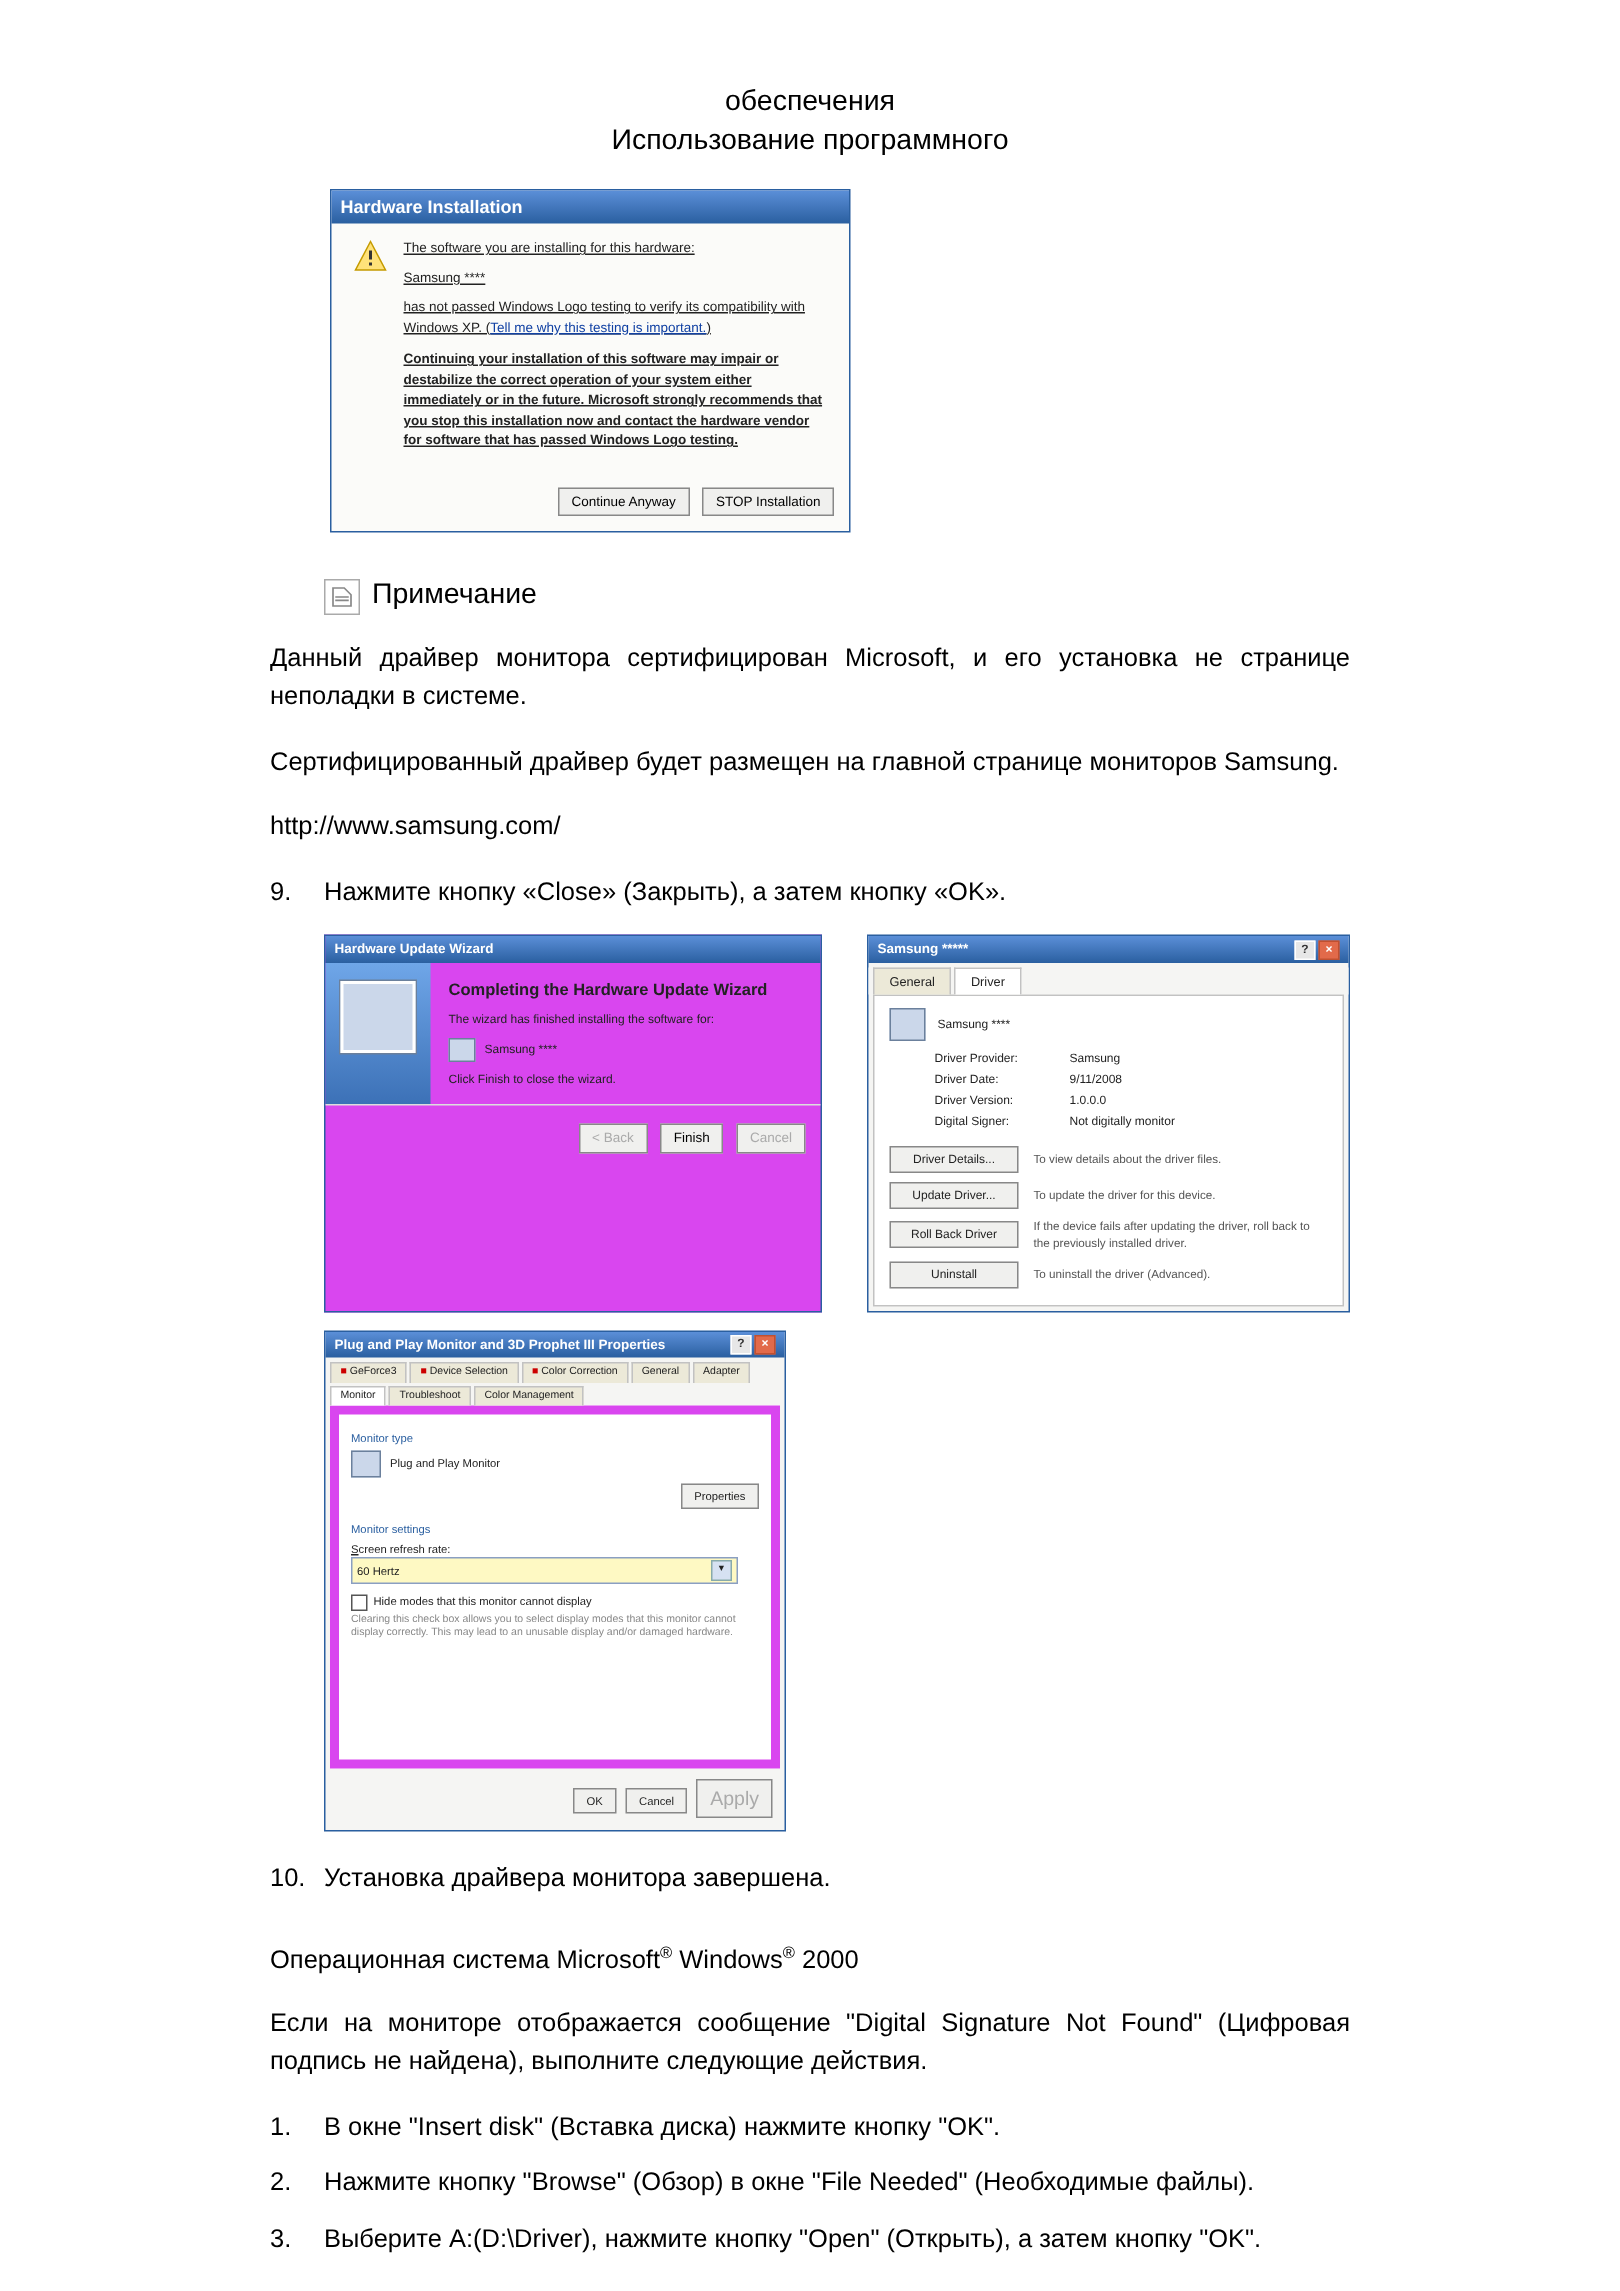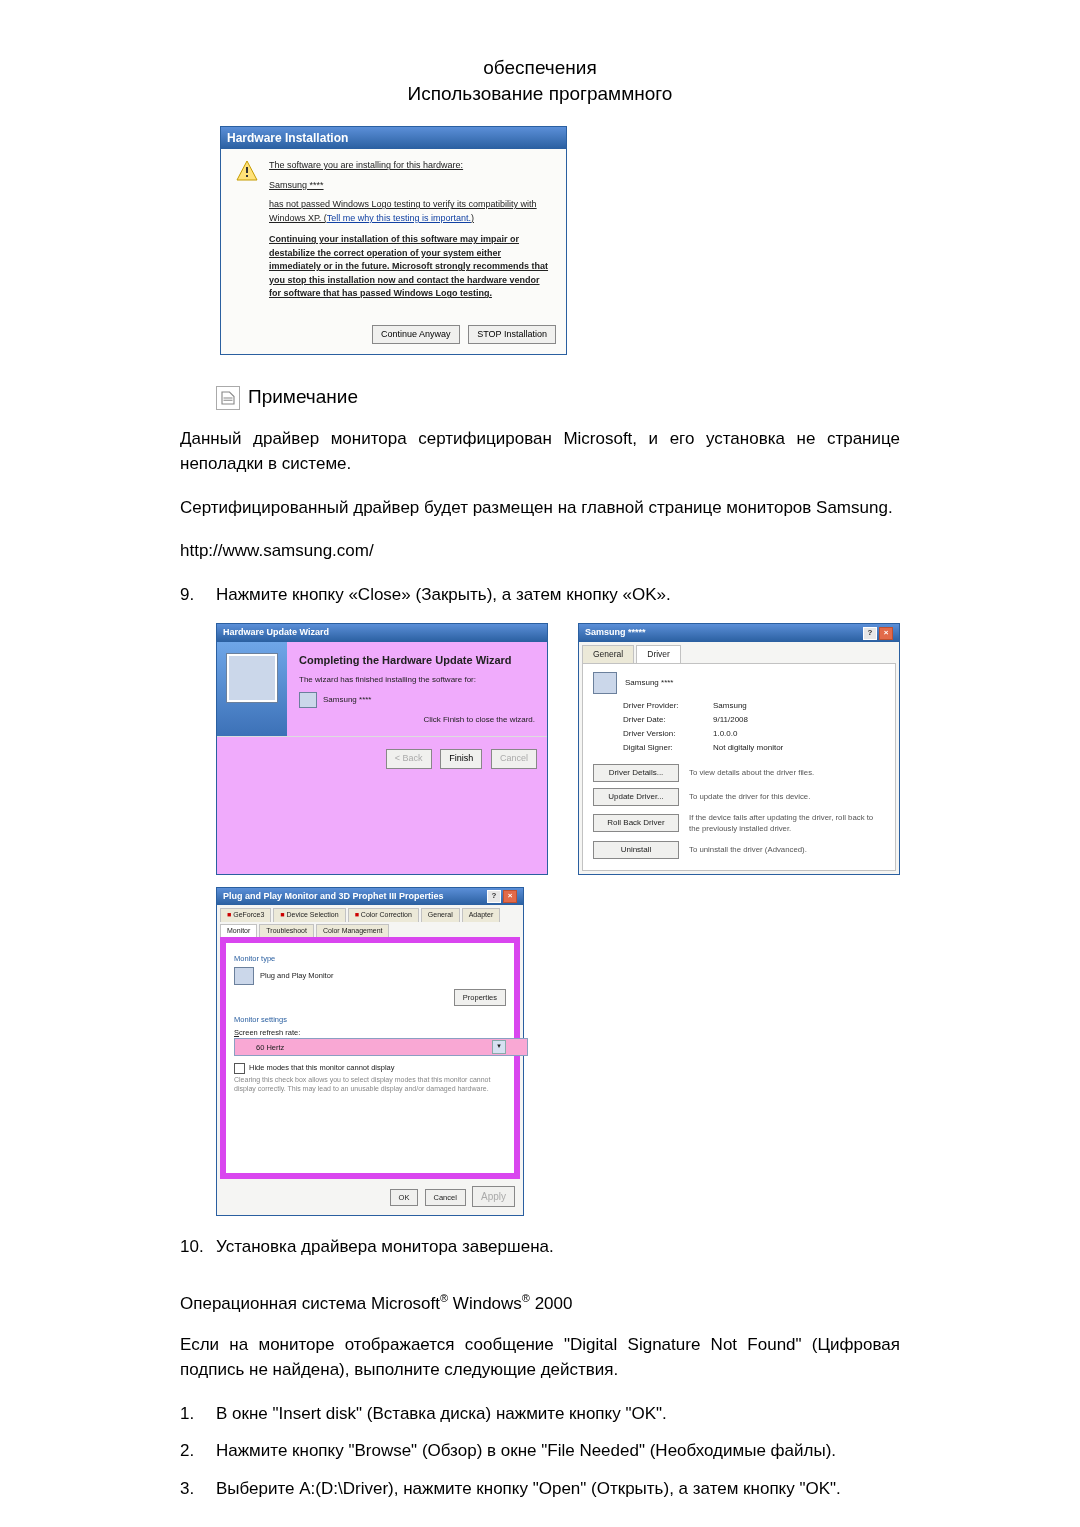--- a/index.html
+++ b/index.html
@@ -93,21 +93,21 @@
   ol.main > li { display: flex; margin-bottom: 12px; }
   ol.main > li .num { width: 36px; flex: 0 0 36px; }
   ol.main > li .txt { flex: 1; text-align: justify; }
 
   
   .shot-row { display: flex; gap: 30px; margin: 16px 0 0 36px; }
 
   
   .wizard {
     width: 330px;
-    background: #f0abfc;
+    background: #d946ef;
     border: 1px solid #2a5fa0;
   }
   .wizard .titlebar, .props .titlebar, .monprops .titlebar {
     background: linear-gradient(#5b8fd8, #2a5fa0);
     color: #fff;
     font-size: 9px;
     font-weight: bold;
     padding: 2px 6px;
     display: flex;
     justify-content: space-between;
@@ -175,21 +175,21 @@
   .monprops .tab.active { background:#fff; }
   .monprops .panel {
     background:#fff; border:6px solid #d946ef; margin:0 3px 3px; padding:6px 8px 10px;
   }
   .monprops .section-lbl { color:#2a5fa0; font-size:7.5px; margin:4px 0 2px; }
   .monprops .mhdr { display:flex; align-items:center; gap:6px; }
   .monprops .monicon2 { width:18px; height:16px; background:#cbd7ea; border:1px solid #6b809c; }
   .monprops .right { text-align:right; margin-top:4px; }
   .monprops .select {
     display:flex; justify-content:space-between; align-items:center;
-    border:1px solid #8a9fc2; background:#f9a8d4; padding:1px 21px; width:250px;
+    border:1px solid #8a9fc2; background:#fef9c3; padding:1px 3px; width:250px;
   }
   .monprops .caret { width:12px; height:12px; background:#d6e1f2; border:1px solid #8aa; font-size:7px; text-align:center; }
   .monprops .chk { display:flex; align-items:flex-start; gap:4px; margin-top:6px; }
   .monprops .chk .box { width:9px; height:9px; border:1px solid #555; margin-top:1px; }
   .monprops .fine { color:#888; font-size:7px; margin-top:2px; line-height:1.2; }
   .monprops .u { text-decoration:underline; }
   .monprops .bottom { padding:4px 8px 8px; text-align:right; }
 
   .subhead { margin: 30px 0 16px; }
   .sups { font-size:11px; vertical-align:super; }
@@ -258,21 +258,21 @@
           <div class="sidebar">
             <div class="monimg"></div>
           </div>
           <div class="wmain">
             <div class="wtitle">Completing the Hardware Update Wizard</div>
             <div>The wizard has finished installing the software for:</div>
             <div class="sampline">
               <div class="monicon"></div>
               <span>Samsung ****</span>
             </div>
-            <div style="text-align:right;">Click Finish to close the wizard.</div>
+            <div style="">Click Finish to close the wizard.</div>
           </div>
         </div>
         <div class="wbtns">
           <span class="dlg-btn" style="color:#aaa;">&lt; Back</span>
           <span class="dlg-btn">Finish</span>
           <span class="dlg-btn" style="color:#aaa;">Cancel</span>
         </div>
       </div>
 
       <div class="props">
@@ -366,21 +366,21 @@
         <div class="chk">
           <div class="box"></div>
           <span>Hide modes that this monitor cannot display</span>
         </div>
         <div class="fine">Clearing this check box allows you to select display modes that this monitor cannot display correctly. This may lead to an unusable display and/or damaged hardware.</div>
         <div style="height:70px;"></div>
       </div>
       <div class="bottom">
         <span class="dlg-btn" style="font-size:7.5px;">OK</span>
         <span class="dlg-btn" style="font-size:7.5px;">Cancel</span>
-        <span class="dlg-btn" style="font-size:10px;color:#aaa;">Apply</span>
+        <span class="dlg-btn" style="font-size:13px;color:#aaa;">Apply</span>
       </div>
     </div>
 
     <ol class="main">
       <li>
         <span class="num">10.</span>
         <span class="txt">Установка драйвера монитора завершена.</span>
       </li>
     </ol>
 

